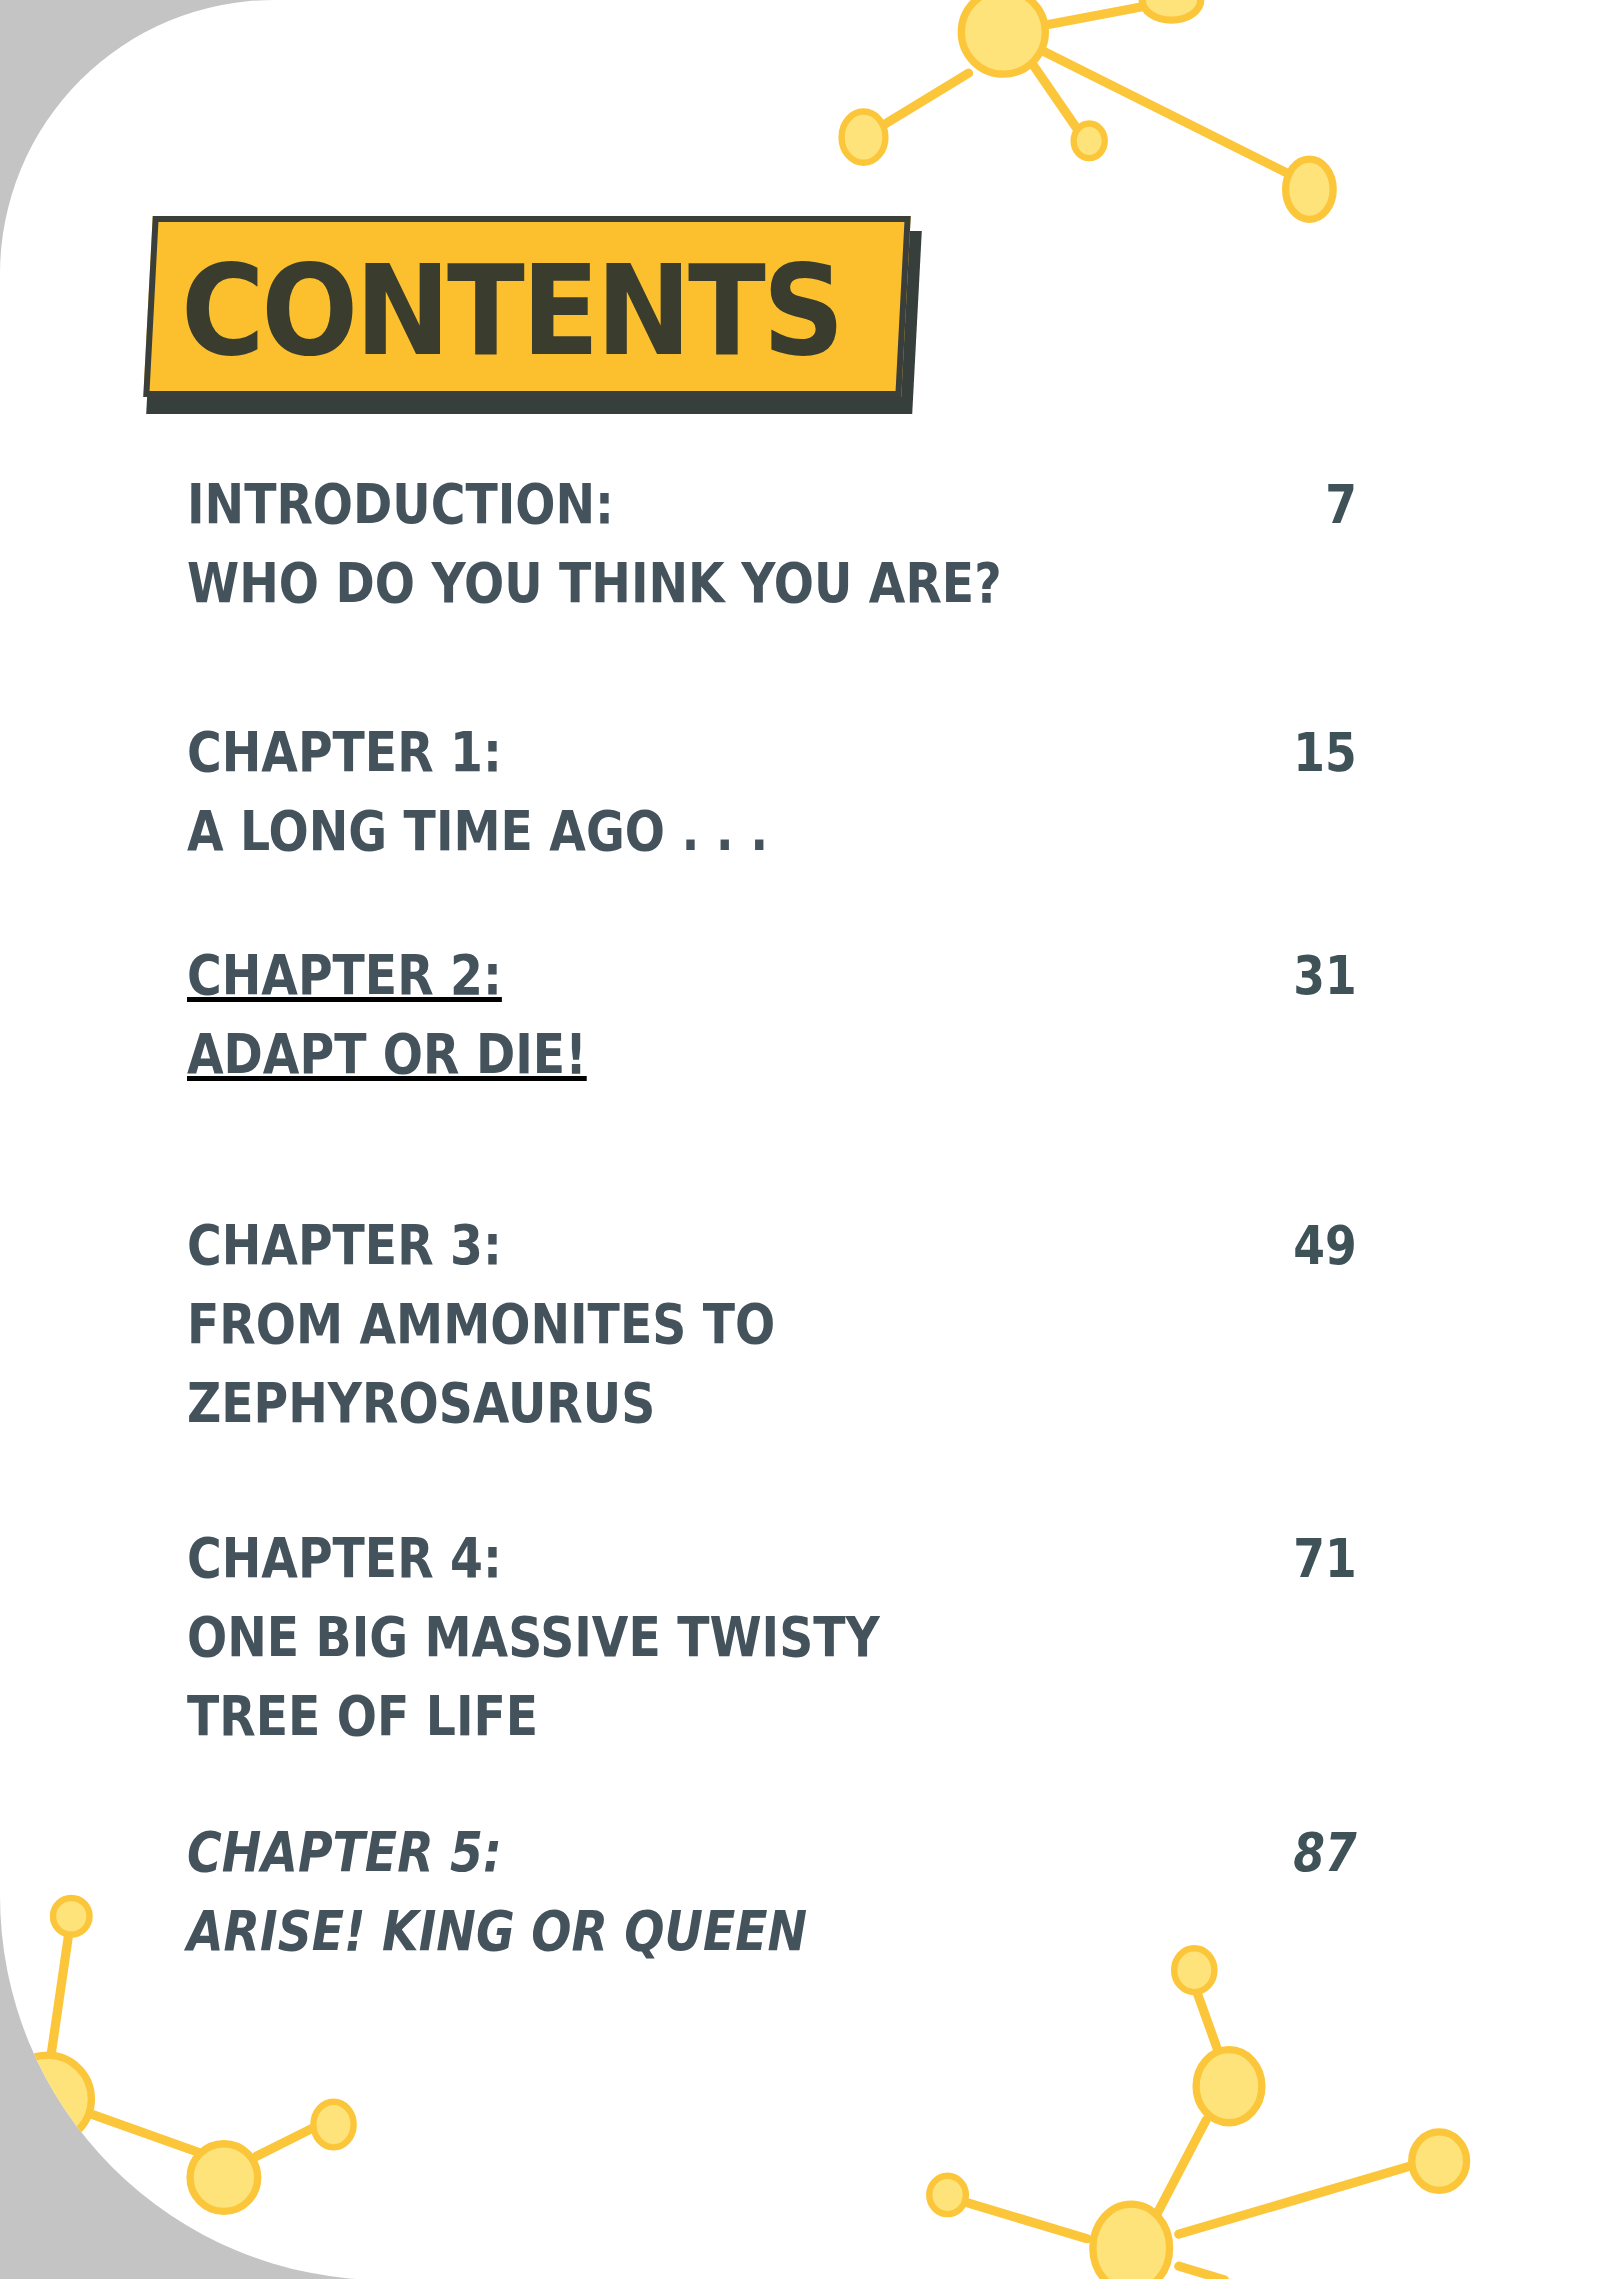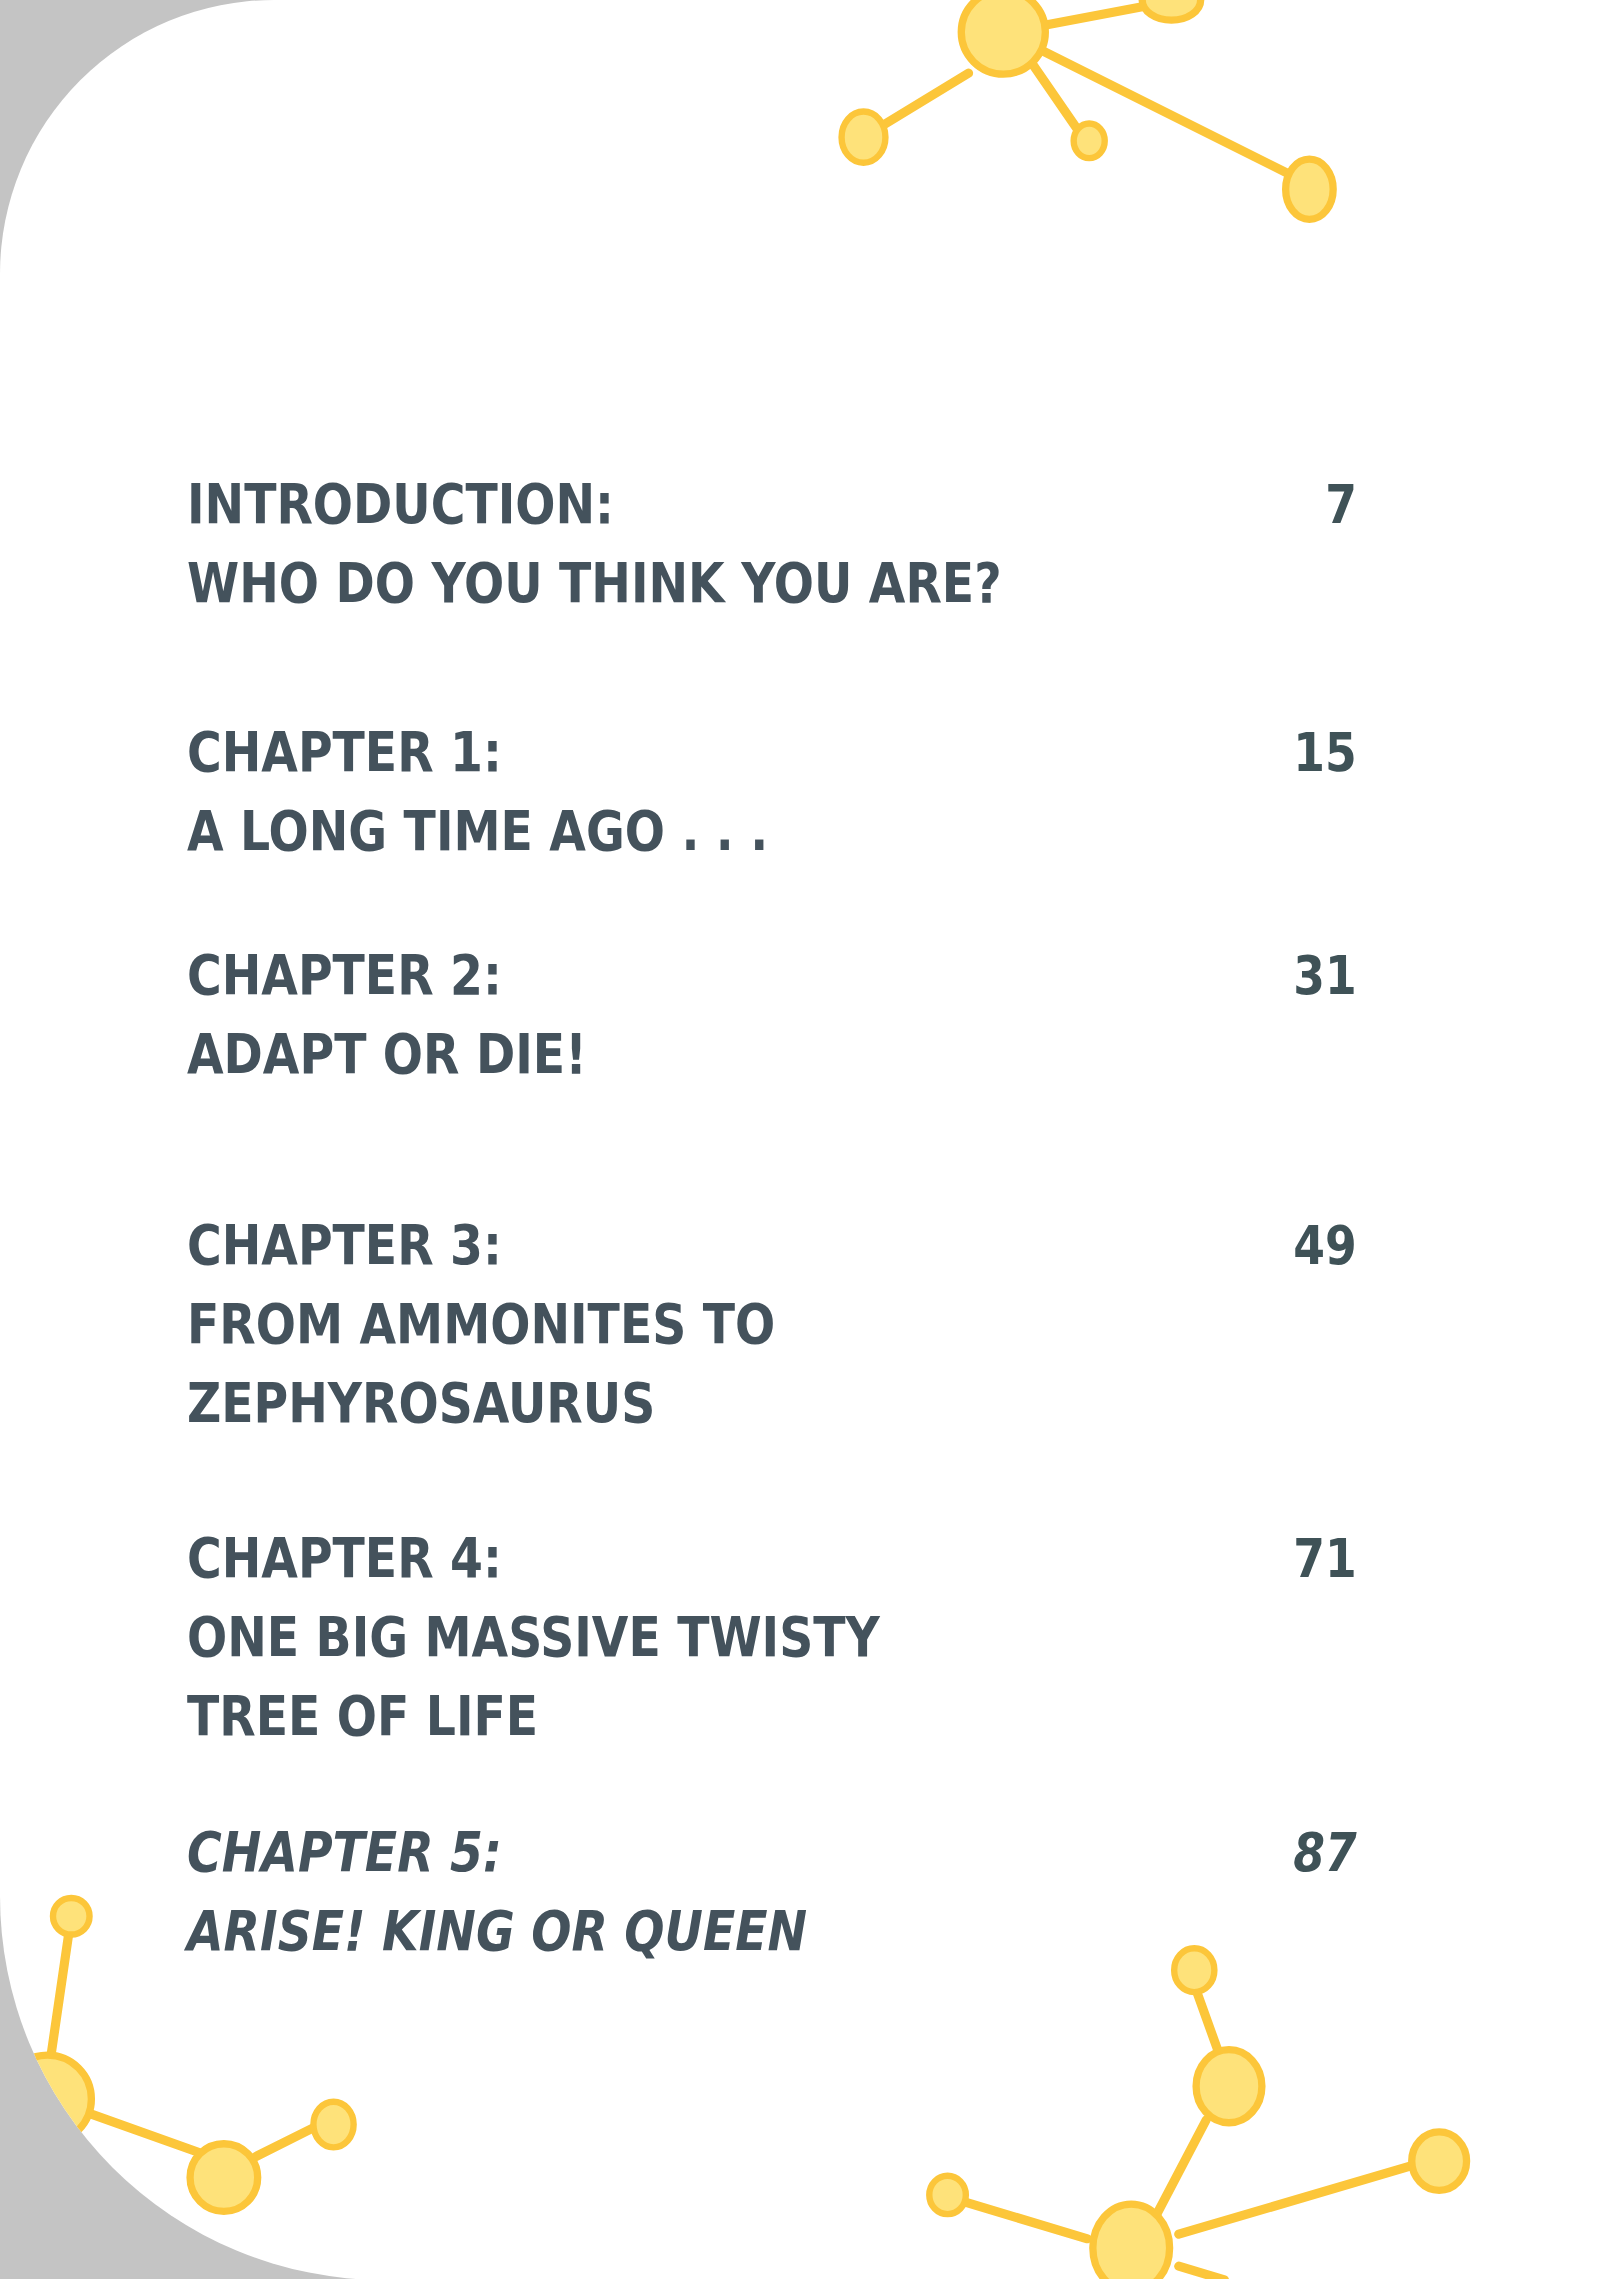--- a/index.html
+++ b/index.html
@@ -154,36 +154,41 @@
         <line x1="1290" y1="2480" x2="1340" y2="2495"></line>
         <ellipse cx="1307" cy="2156" rx="22" ry="24" stroke-width="7"></ellipse>
         <ellipse cx="1345" cy="2283" rx="36" ry="40" stroke-width="8"></ellipse>
         <ellipse cx="1037" cy="2402" rx="20" ry="21" stroke-width="7"></ellipse>
         <ellipse cx="1575" cy="2365" rx="30" ry="32" stroke-width="8"></ellipse>
         <ellipse cx="1238" cy="2460" rx="42" ry="48" stroke-width="8"></ellipse>
       </g>
     </g>
   </svg>
 
+  <div class="title-banner">
+    <div class="title-shadow"></div>
+    <div class="title-box"></div>
+    <div class="title-text">CONTENTS</div>
+  </div>
 
   <div class="toc">
 
     <div class="entry" style="top: 8px;">
       <div class="entry-label">INTRODUCTION:</div>
       <div class="entry-title-line">WHO DO YOU THINK YOU ARE?</div>
       <div class="entry-page">7</div>
     </div>
 
     <div class="entry" style="top: 256px;">
       <div class="entry-label">CHAPTER 1:</div>
       <div class="entry-title-line">A LONG TIME AGO . . .</div>
       <div class="entry-page">15</div>
     </div>
 
-    <div class="entry" style="top: 479px;">
+    <div class="entry" style="top: 479px; text-decoration: underline;">
       <div class="entry-label">CHAPTER 2:</div>
       <div class="entry-title-line">ADAPT OR DIE!</div>
       <div class="entry-page">31</div>
     </div>
 
     <div class="entry" style="top: 749px;">
       <div class="entry-label">CHAPTER 3:</div>
       <div class="entry-title-line">FROM AMMONITES TO</div>
       <div class="entry-title-line">ZEPHYROSAURUS</div>
       <div class="entry-page">49</div>

